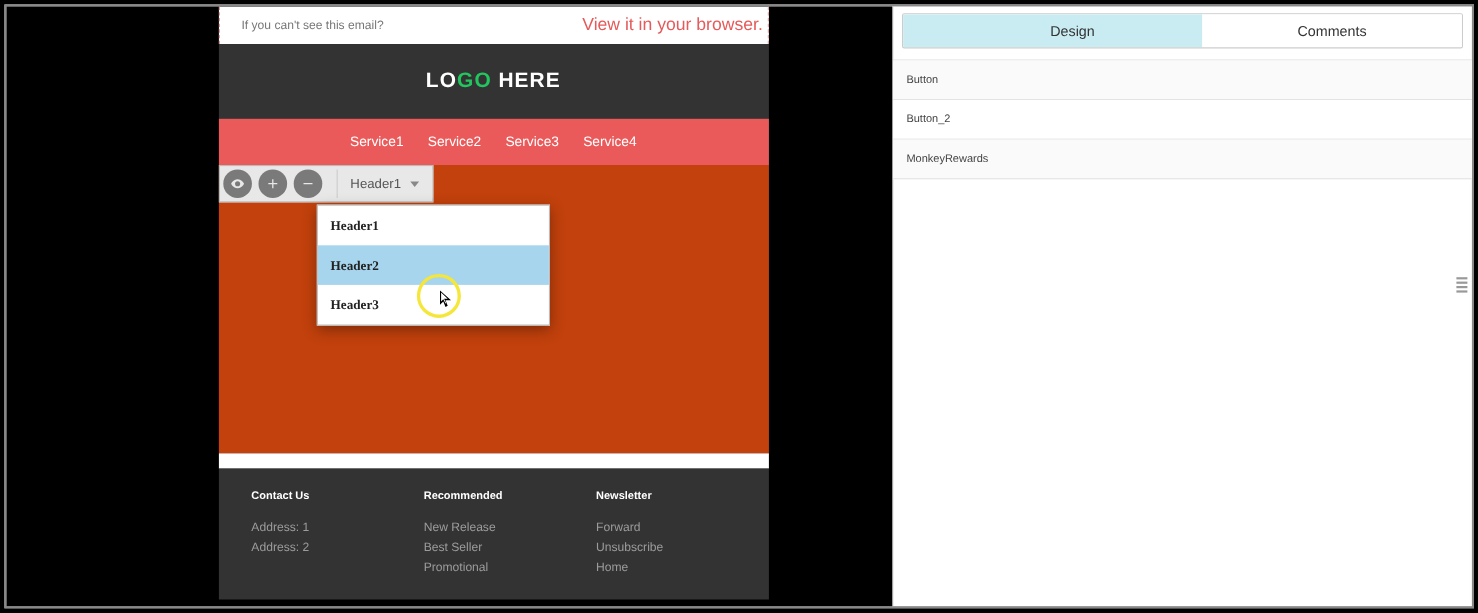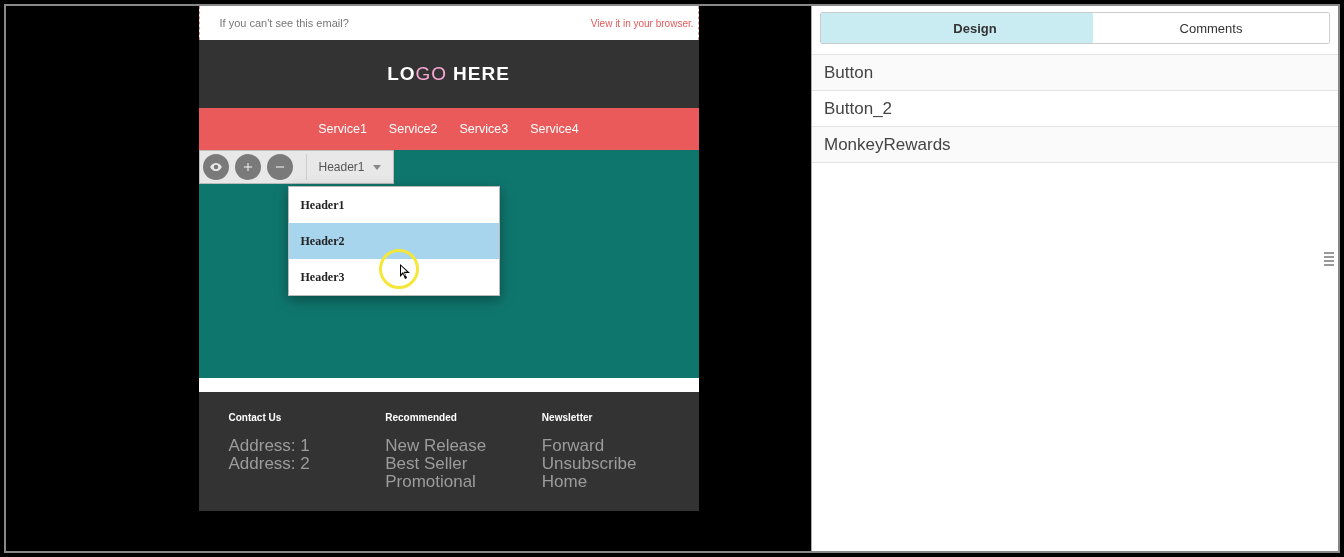--- a/index.html
+++ b/index.html
@@ -43,46 +43,46 @@
     height: 34px;
     display: flex;
     align-items: center;
     justify-content: space-between;
     padding: 0 4px 0 20px;
     font-size: 11px;
     color: #777;
   }
   .preheader-row .view-browser {
     color: #e55a5a;
-    font-size: 10px;
+    font-size: 16px;
   }
   .email-body {
     background: #333;
   }
   .logo-bar {
     height: 68px;
     display:flex; align-items:center; justify-content:center;
     font-size: 19px;
     letter-spacing: 1px;
   }
   .logo-bar .lo { color:#fff; font-weight:600;}
-  .logo-bar .go { color:#f9a8d4; font-weight:400;}
+  .logo-bar .go { color:#22c55e; font-weight:700;}
   .logo-bar .here { color:#fff; font-weight:600; margin-left:6px;}
   .nav-bar {
     background:#ea5a5a;
     height:42px;
     display:flex; align-items:center; justify-content:center;
     gap: 22px;
     color:#fff;
     font-size:12.5px;
   }
   .nav-bar span { cursor:pointer; }
   .hero {
-    height:228px;
-    background:#0f766e;
+    height:262px;
+    background:#c2410c;
     position:relative;
     display:flex; align-items:center; justify-content:center;
   }
   .hero-text {
     color:#fff;
     font-size:26px;
     font-weight:300;
     position:absolute;
     top:110px;
     left:50%;
@@ -176,21 +176,21 @@
   }
   .footer-col { flex:1; }
   .footer-head {
     color:#fff;
     font-size:10px;
     font-weight:bold;
     margin-bottom:14px;
   }
   .footer-item {
     color:#9c9c9c;
-    font-size:17px;
+    font-size:11px;
     line-height:18px;
   }
   
   .right-panel {
     flex: 1;
     background:#fff;
     display:flex; flex-direction:column;
     border-left:1px solid #aaa;
   }
   .tabs-row {
@@ -204,32 +204,32 @@
     flex:1;
     height:30px;
     display:flex;align-items:center;justify-content:center;
     font-size:13px;
     color:#333;
     background:#fff;
     cursor:pointer;
   }
   .tab.active {
     background:#c9ecf3;
-    font-weight:700;
+    font-weight:400;
     padding-left:36px;
   }
   .component-list {
     margin-top:10px;
     border-top:1px solid #e3e3e3;
   }
   .component-item {
     height:36px;
     display:flex; align-items:center;
     padding-left:12px;
-    font-size:17px;
+    font-size:10px;
     color:#444;
     border-bottom:1px solid #e3e3e3;
     cursor:pointer;
     background:#fff;
   }
   .component-item:nth-child(odd){ background:#fafafa;}
   .right-resize-grip {
     position:absolute;
     right:4px;
     top:50%;

